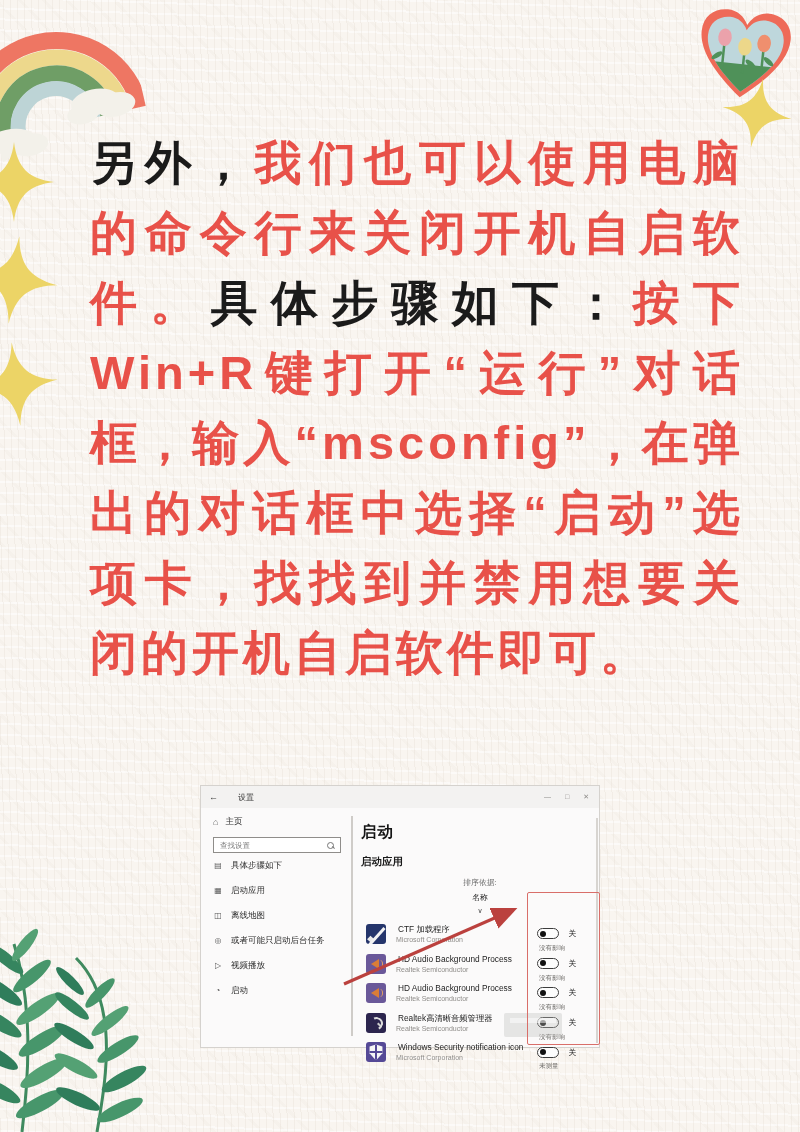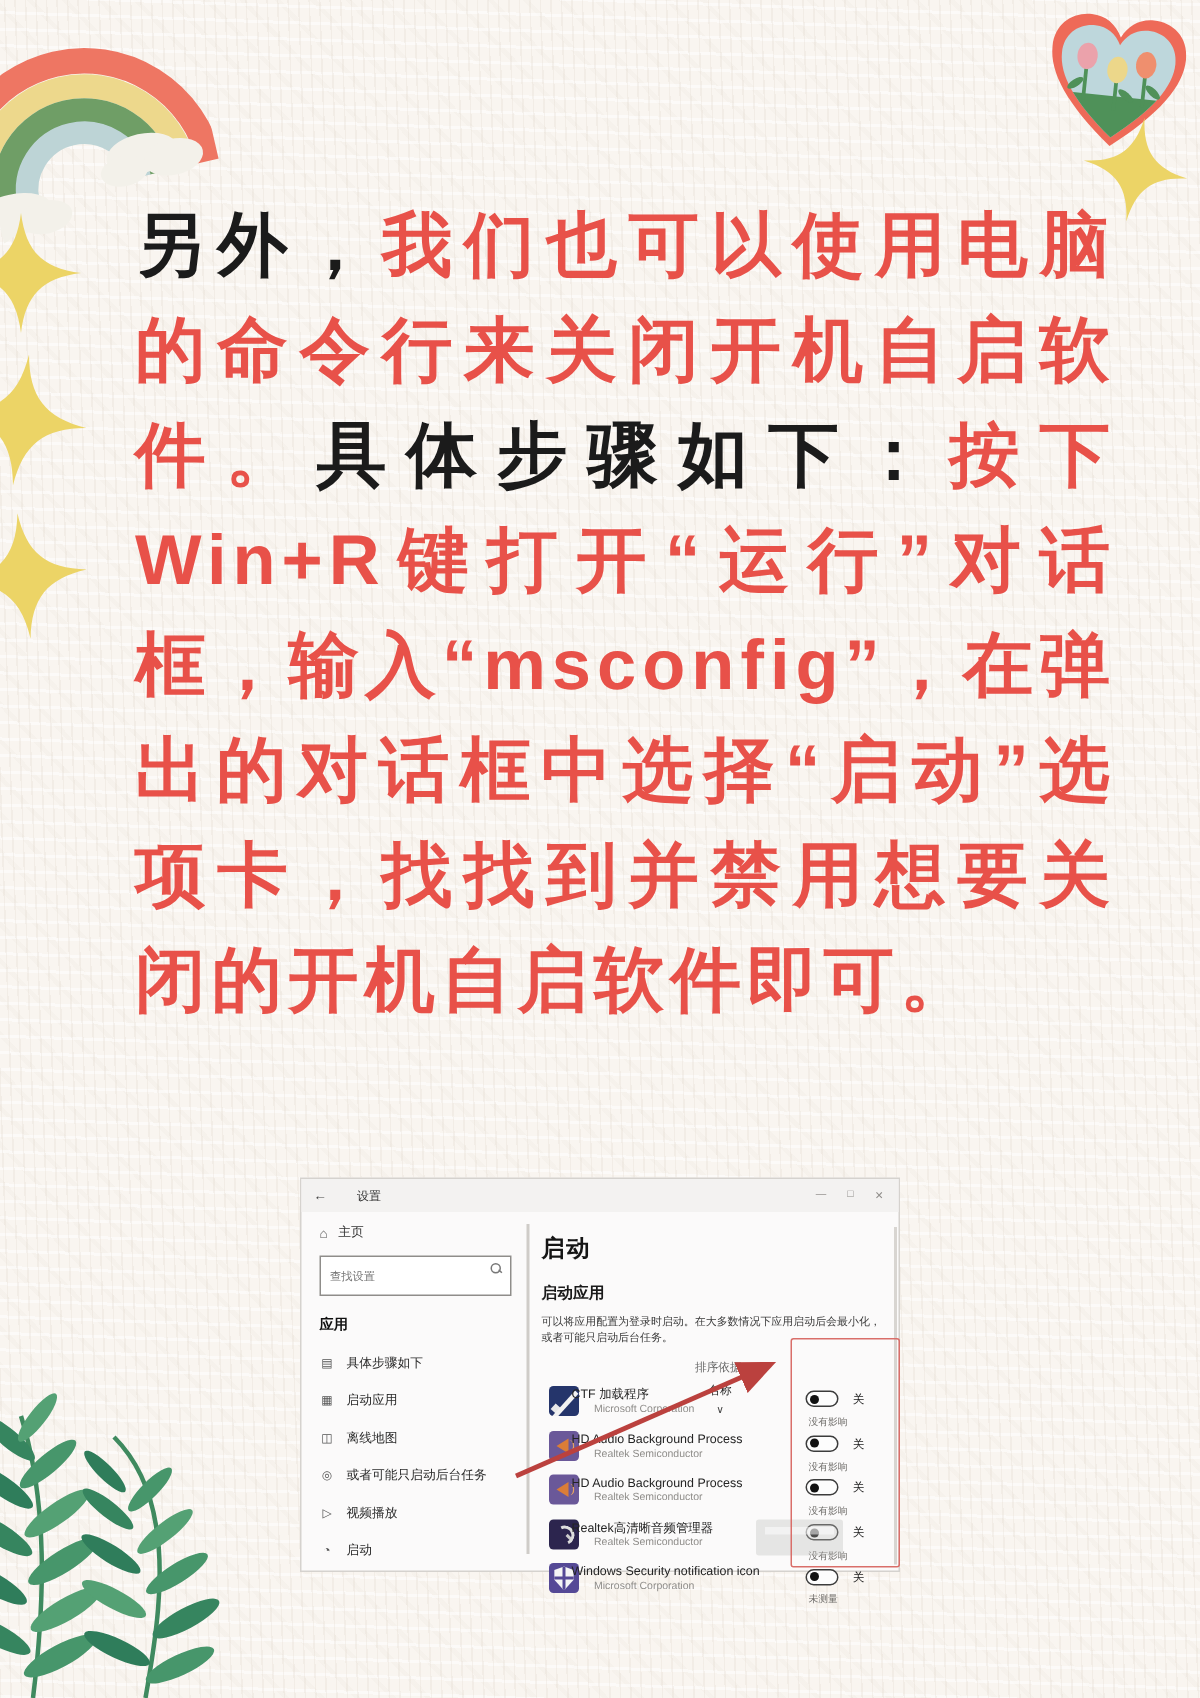--- a/index.html
+++ b/index.html
@@ -33,21 +33,21 @@
   }
   .titlebar { position:absolute; left:0; top:0; right:0; height:22px; background:#f3f2f1; display:flex; align-items:center; }
   .back-btn { font-size:9px; color:#444; padding:0 8px; }
   .win-title { font-size:8px; color:#333; margin-left:12px; }
   .win-controls { margin-left:auto; display:flex; gap:14px; padding-right:10px; }
   .win-controls span { font-size:7px; color:#8f8d8a; }
 
   .sidebar { position:absolute; left:0; top:22px; width:152px; bottom:0; }
   .home-row { display:flex; align-items:center; gap:7px; padding:8px 12px 4px 12px; font-size:8.5px; color:#333; }
   .home-row .glyph { font-size:9px; color:#555; }
-  .searchbox { position:relative; margin:5px 12px 0 12px; height:27px; background:#fff; border:1px solid #8f8d8a; display:flex; align-items:center; }
+  .searchbox { position:relative; margin:5px 12px 0 12px; height:16px; background:#fff; border:1px solid #8f8d8a; display:flex; align-items:center; }
   .searchbox input { border:none; outline:none; width:115px; font-size:7.5px; color:#666; padding-left:6px; background:transparent; font-family:inherit; }
   .search-icon { position:absolute; right:6px; top:4px; width:7px; height:7px; }
   .search-icon::before { content:""; position:absolute; left:0; top:0; width:5px; height:5px; border:1px solid #777; border-radius:50%; }
   .search-icon::after { content:""; position:absolute; left:5px; top:5px; width:3px; height:1px; background:#777; transform:rotate(45deg); }
   .side-section { font-size:9.5px; font-weight:700; color:#111; padding:13px 12px 6px 12px; }
   .side-item { display:flex; align-items:center; gap:8px; padding:6.5px 12px; font-size:8.5px; color:#2b2b2b; }
   .side-item .glyph { font-size:8px; color:#555; width:10px; text-align:center; }
   .side-scrollbar { position:absolute; right:0; top:8px; width:2px; height:220px; background:#cfccc8; }
 
   .main-area { position:absolute; left:160px; top:22px; right:0; bottom:0; }
@@ -69,21 +69,21 @@
   .icon-speaker::before { content:""; position:absolute; right:3px; top:6px; width:6px; height:8px; border-right:1.5px solid #e8a35f; border-radius:50%; }
   .icon-realtek { background:#2c2550; }
   .icon-realtek::after { content:""; position:absolute; left:4px; top:4px; width:9px; height:9px; border:2px solid #ddd; border-left-color:transparent; border-bottom-color:transparent; border-radius:50%; transform:rotate(20deg); }
   .icon-realtek::before { content:""; position:absolute; left:11px; top:11px; width:5px; height:2px; background:#ccc; transform:rotate(45deg); }
   .icon-shield { background:#55499a; }
   .shield-shape { position:absolute; left:3px; top:2px; width:14px; height:16px;
     background-color:#f5f5f5;
     background-image:linear-gradient(#55499a,#55499a),linear-gradient(#55499a,#55499a);
     background-size:2px 100%,100% 2px; background-position:center,center; background-repeat:no-repeat;
     clip-path:polygon(50% 0, 96% 14%, 96% 55%, 50% 100%, 4% 55%, 4% 14%); }
-  .app-name { position:absolute; left:20px; top:2px; font-size:8.3px; color:#242424; white-space:nowrap; }
+  .app-name { position:absolute; left:37px; top:2px; font-size:8.3px; color:#242424; white-space:nowrap; }
   .app-pub { position:absolute; left:35px; top:14px; font-size:7px; color:#8f8d8a; white-space:nowrap; }
 
   .toggle-group { position:absolute; left:176px; top:2px; width:52px; }
   .toggle { position:relative; display:inline-block; width:22px; height:11px; border:1px solid #3c3c3c; border-radius:6px; background:#fdfdfd; vertical-align:middle; }
   .toggle-knob { position:absolute; left:2px; top:1.5px; width:6px; height:6px; border-radius:50%; background:#111; }
   .toggle-state { display:inline-block; font-size:7.8px; color:#222; margin-left:5px; vertical-align:middle; }
   .impact { font-size:6.5px; color:#6f6d6a; margin-top:2px; margin-left:2px; white-space:nowrap; }
 
   .main-scrollbar { position:absolute; right:1px; top:10px; width:2.5px; height:225px; background:#d8d5d1; }
 
@@ -213,21 +213,20 @@
 
     <div class="sidebar">
       <div class="home-row">
         <span class="glyph">⌂</span>
         <span>主页</span>
       </div>
       <div class="searchbox">
         <input placeholder="查找设置" style="">
         <span class="search-icon"></span>
       </div>
-      <div class="side-section">应用</div>
 
       <div class="side-item">
         <span class="glyph">▤</span>
         <span>具体步骤如下</span>
       </div>
       <div class="side-item">
         <span class="glyph">▦</span>
         <span>启动应用</span>
       </div>
       <div class="side-item">
@@ -245,21 +244,20 @@
       <div class="side-item">
         <span class="glyph">◔</span>
         <span>启动</span>
       </div>
       <div class="side-scrollbar"></div>
     </div>
 
     <div class="main-area">
       <div class="page-title">启动</div>
       <div class="section-title">启动应用</div>
-      <div class="desc">可以将应用配置为登录时启动。在大多数情况下应用启动后会最小化，或者可能只启动后台任务。</div>
       <div class="sort-row">
         <span>排序依据:</span>
         <span class="sort-value">名称</span>
         <span class="sort-chevron">∨</span>
       </div>
 
       <div class="app-rows">
 
         <div class="app-row">
           <span class="app-icon icon-ctf"></span>

